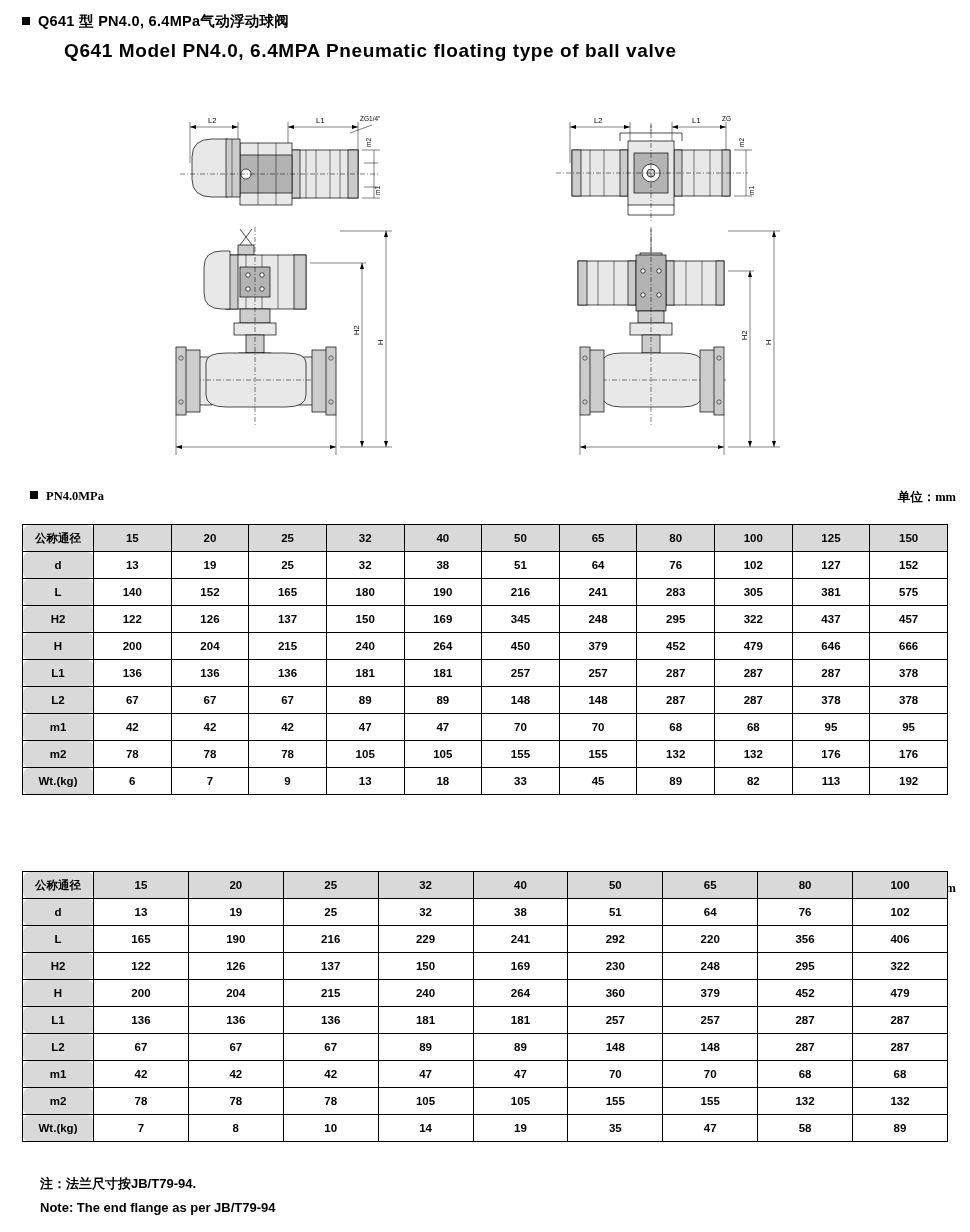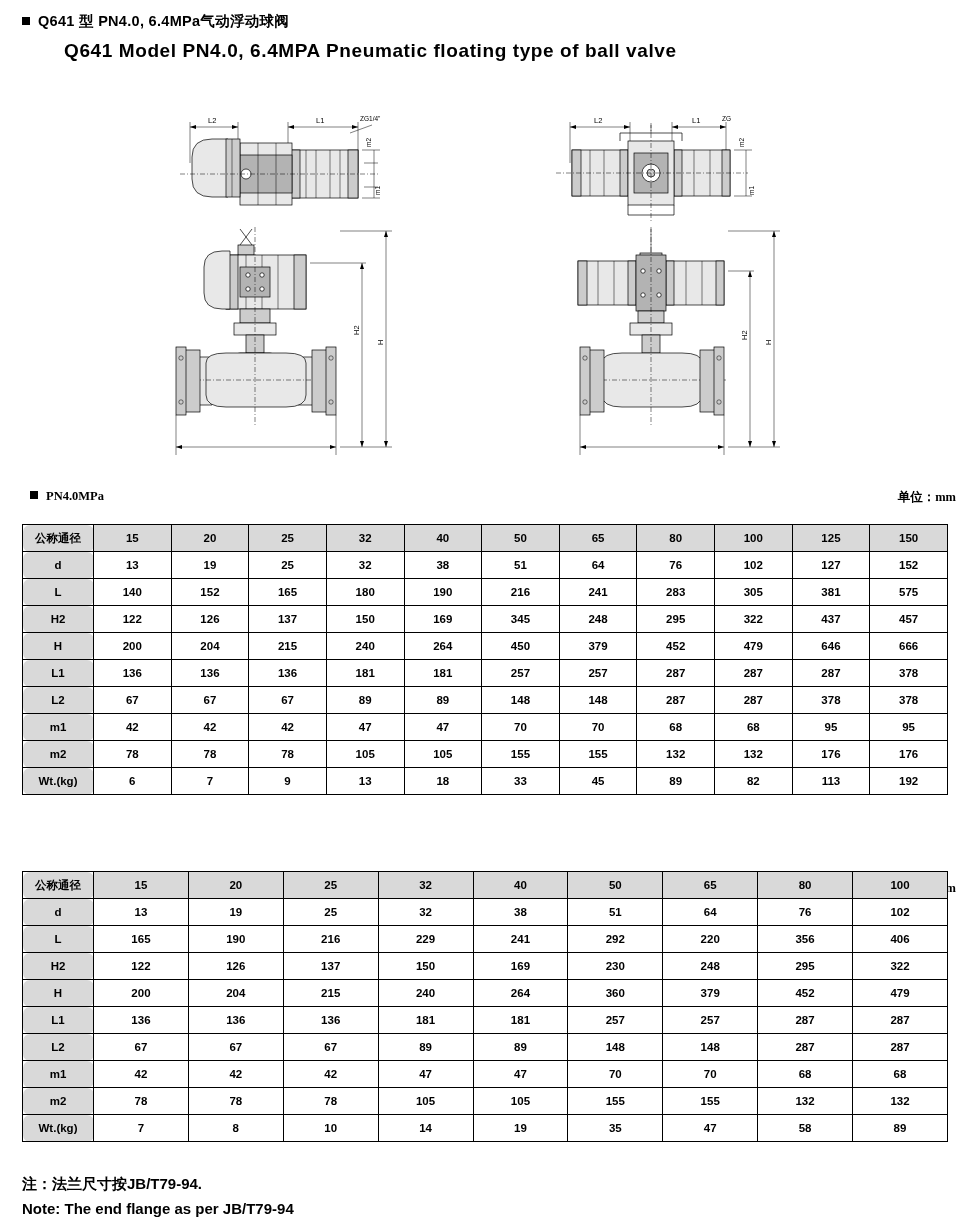--- a/index.html
+++ b/index.html
@@ -118,22 +118,22 @@
   #table-pn40 td.rowhead { width: 70px; }
   #table-pn64 {
     top: 871px;
     width: 926px;
   }
   #table-pn64 td.rowhead { width: 70px; }
 
   
   .note {
     position: absolute;
-    left: 22px;
-    font-size: 15px;
+    left: 40px;
+    font-size: 13px;
     font-weight: bold;
     white-space: nowrap;
   }
   #note-cn { top: 1175px; }
   #note-en { top: 1200px; font-weight: bold; }
 
   
   text.dim {
     font-family: "Liberation Sans", sans-serif;
     font-size: 7.5px;

